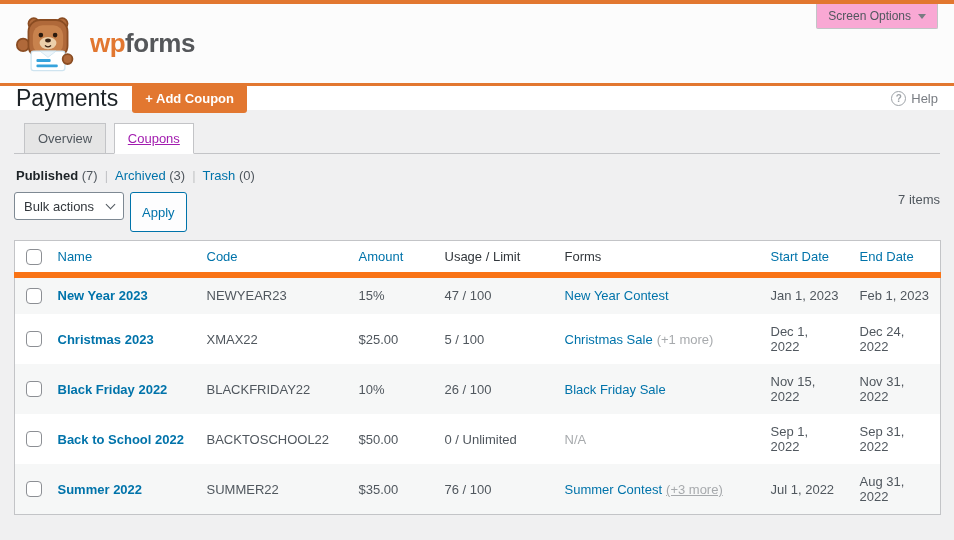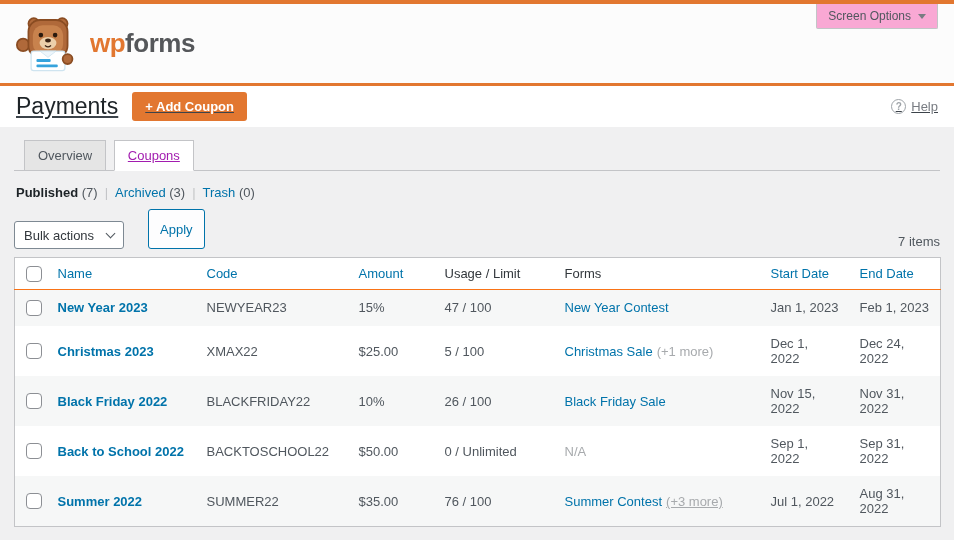--- a/index.html
+++ b/index.html
@@ -15,21 +15,21 @@
   .wordmark .wp { color:#e27730; }
   .wordmark .forms { color:#55575a; }
   .screen-options { position:absolute; top:0; right:16px; background:#f9a8d4;
     border:1px solid #c3c4c7; border-top:none; border-radius:0 0 2px 2px;
     padding:5px 11px; font-size:12px; color:#50575e; cursor:pointer;
     display:flex; align-items:center; gap:7px; }
   .screen-options .caret { width:0; height:0; border-left:4px solid transparent;
     border-right:4px solid transparent; border-top:5px solid #787c82; display:inline-block; }
 
   
-  .titlebar { height:41px; background:#fff; display:flex; align-items:center; padding:0 16px;text-decoration:underline; }
+  .titlebar { height:24px; background:#fff; display:flex; align-items:center; padding:0 16px; }
   .page-title { font-size:23px; font-weight:400; color:#1d2327; }
   .btn-orange { margin-left:14px; background:#e27730; color:#fff; border:none;
     border-radius:3px; font-size:13px; font-weight:600; padding:7px 13px; cursor:pointer; }
   .help { margin-left:auto; color:#787c82; display:flex; align-items:center; gap:5px; cursor:pointer; }
   .help-circle { width:15px; height:15px; border:1.5px solid #9ea3a8; border-radius:50%;
     display:inline-flex; align-items:center; justify-content:center; font-size:10px;
     font-weight:bold; color:#9ea3a8; }
 
   
   .content { padding:0 14px; }
@@ -38,37 +38,37 @@
     background:#e5e5e5; border:1px solid #c3c4c7; margin-right:4px; margin-bottom:-1px;
     cursor:pointer; }
   .tab.active { background:#fff; color:#a21caf; border-bottom-color:#fff;text-decoration:underline; }
 
   .views { margin:14px 0 9px 2px; color:#646970; }
   .views .sep { color:#c3c4c7; padding:0 7px; }
   .views .current { font-weight:bold; color:#1d2327; text-decoration:none; cursor:pointer; }
   .views a, .link { color:#0073aa; text-decoration:none; cursor:pointer; }
   .views .count { color:#50575e; font-weight:normal; }
 
-  .tablenav { display:flex; align-items:flex-end; margin:8px 0 8px; gap:24px; }
+  .tablenav { display:flex; align-items:flex-start; margin:8px 0 8px; gap:6px; }
   .tablenav .items { margin-left:auto; color:#50575e; }
   .select-wrap { position:relative; display:inline-block; }
   .select-wrap select { appearance:none; -webkit-appearance:none; height:28px;
     padding:0 28px 0 9px; border:1px solid #7e8993; border-radius:3px; background:#fff;
     font-size:13px; color:#32373c; font-family:"Liberation Sans", sans-serif; cursor:pointer; }
   .select-wrap::after { content:""; position:absolute; right:10px; top:9px; width:6px; height:6px;
     border-right:1.5px solid #50575e; border-bottom:1.5px solid #50575e;
     transform:rotate(45deg); pointer-events:none; }
   .btn-secondary { height:40px; padding:0 11px; background:#fdfdfe; border:1px solid #0073aa;
     border-radius:3px; color:#0073aa; font-size:13px; cursor:pointer;
     font-family:"Liberation Sans", sans-serif; }
 
   
   table { width:100%; border:1px solid #c3c4c7; background:#fff; border-collapse:collapse;
     table-layout:fixed; font-size:13px; }
-  thead th { border-bottom:1px solid #f97316; }
+  thead th { border-bottom:6px solid #f97316; }
   th { text-align:left; font-weight:normal; color:#32373c; padding:7px 10px; }
   th a { font-weight:normal; }
   td { padding:10px; color:#50575e; }
   tbody tr:nth-child(odd) { background:#f6f7f7; }
   td.name a { font-weight:bold; }
   .cb { text-align:center; padding-left:6px; padding-right:0; }
   input[type=checkbox] { appearance:none; -webkit-appearance:none; width:16px; height:16px;
     border:1px solid #8c8f94; border-radius:4px; background:#fff; cursor:pointer;
     vertical-align:middle; margin:0; }
   .extra { color:#a7aaad; margin-left:4px; }

